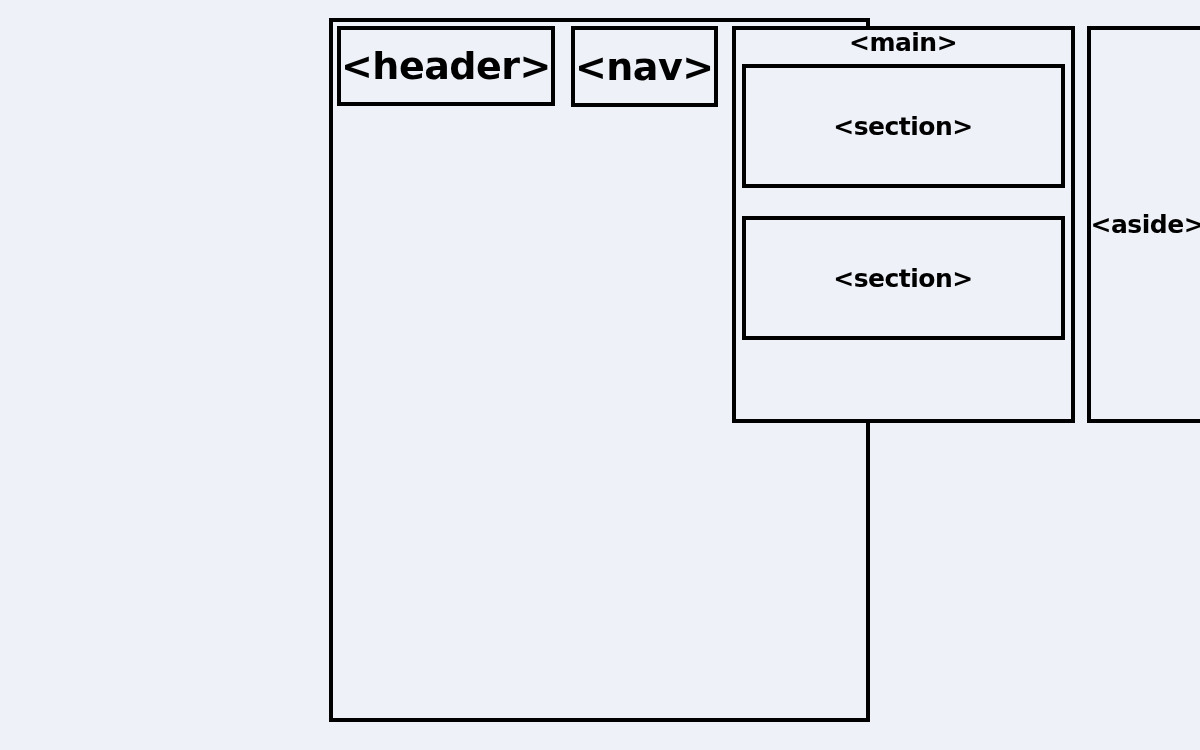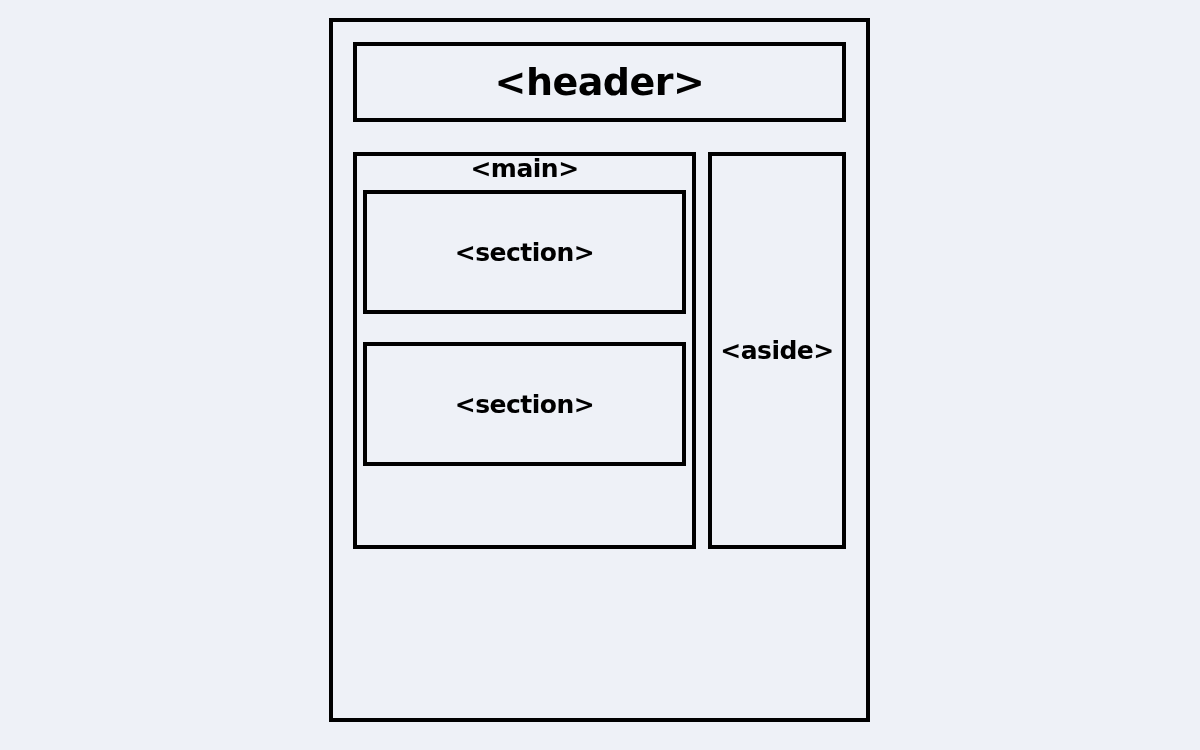--- a/index.html
+++ b/index.html
@@ -24,23 +24,22 @@
   
   .page-container {
     position: absolute;
     left: 329px;
     top: 18px;
     width: 541px;
     height: 704px;
     box-sizing: border-box;
     border: 4px solid #000000;
     background: #eef1f7;
-    padding: 20px;
+    padding: 4px;
     display: flex;
-    flex-direction: column;
   }
 
   
   .sbox {
     box-sizing: border-box;
     border: 4px solid #000000;
     background: #eef1f7;
     display: flex;
     align-items: center;
     justify-content: center;
@@ -131,20 +130,23 @@
 <div class="canvas">
 
   <div class="page-container">
 
     <div class="sbox box-header">
       <span class="label">&lt;header&gt;</span>
     </div>
 
     <div class="gap-sm"></div>
 
+    <div class="sbox box-nav">
+      <span class="label">&lt;nav&gt;</span>
+    </div>
 
     <div class="gap-xs"></div>
 
     <div class="row-middle">
 
       <div class="sbox box-main">
         <span class="label">&lt;main&gt;</span>
 
         <div class="main-inner">
           <div class="sbox box-section">

